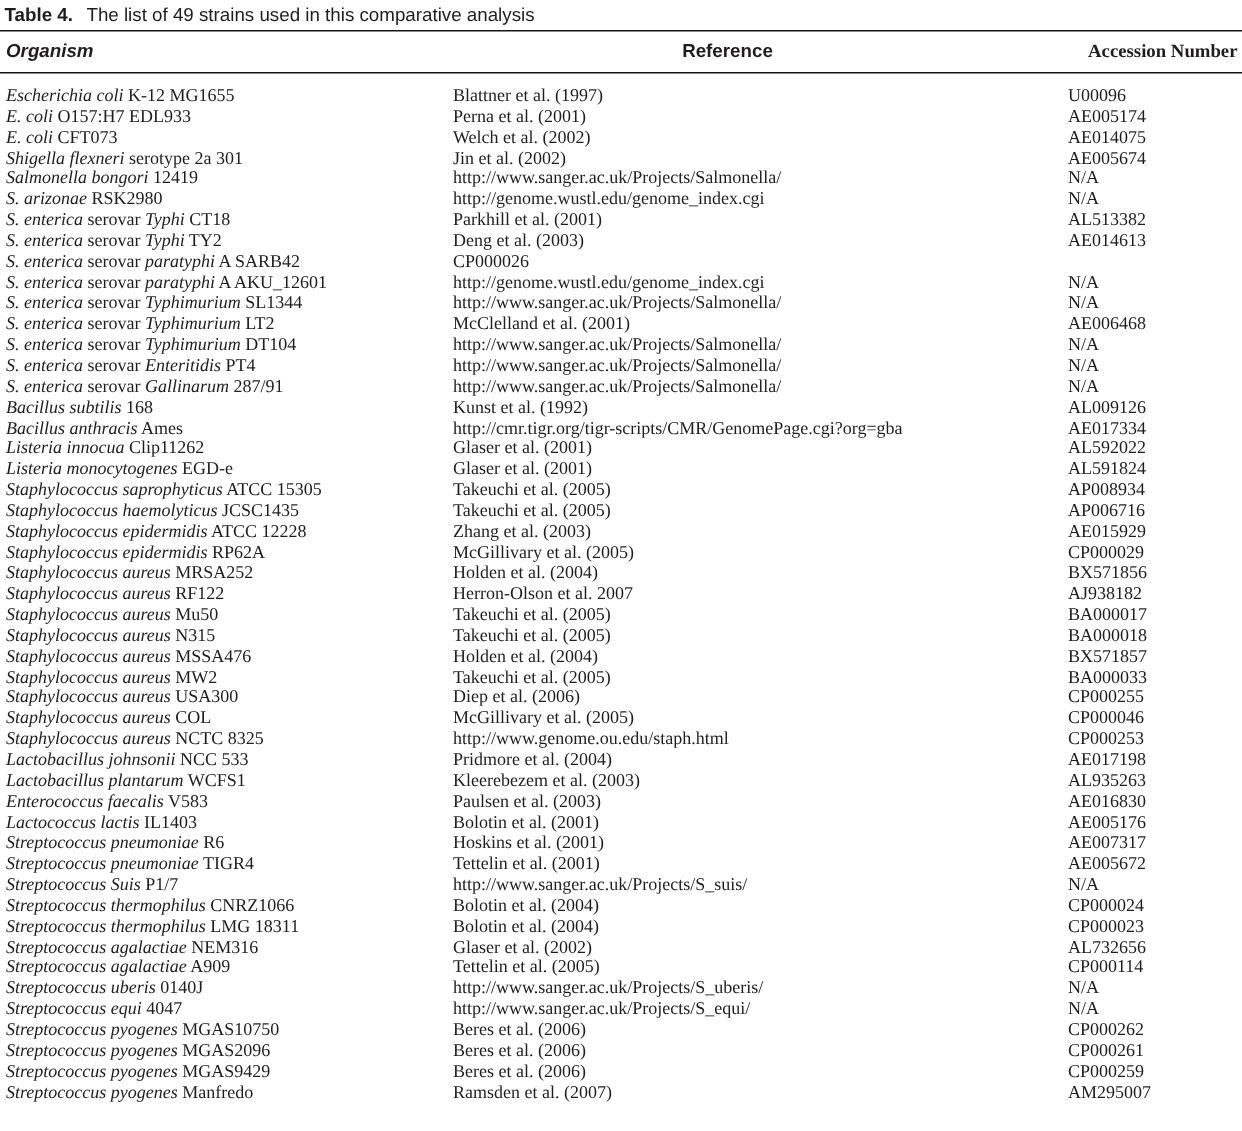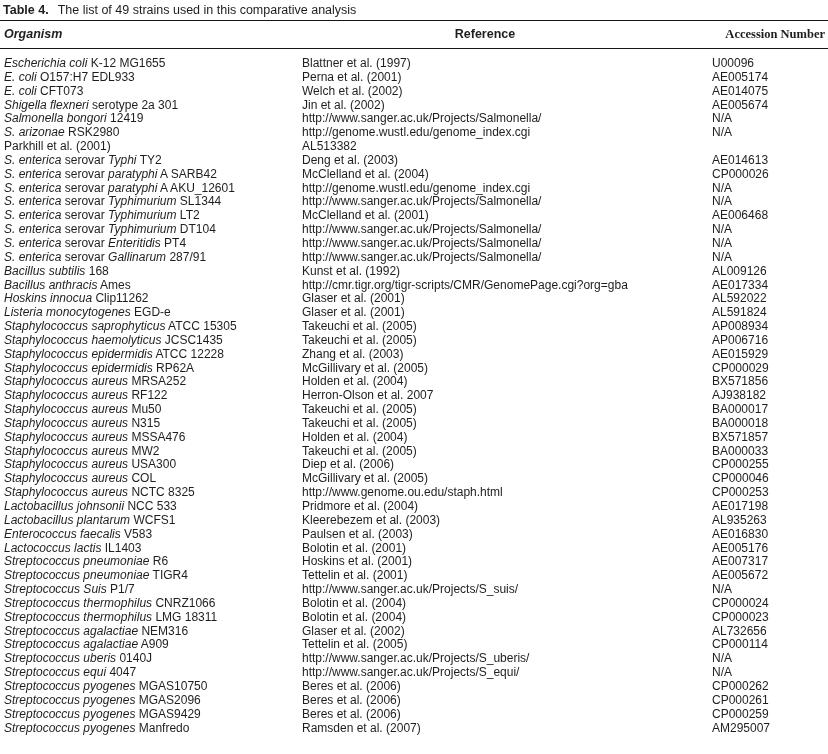--- a/index.html
+++ b/index.html
@@ -48,20 +48,21 @@
     margin-top: 8px;
   }
   .row {
     display: grid;
     grid-template-columns: 298px 410px 1fr;
     padding-left: 4px;
     padding-right: 2px;
     font-size: 12px;
     line-height: 13.85px;
     white-space: nowrap;
+    font-family: Liberation Serif, serif;
   }
   .cell { overflow: visible; }
 </style>
 </head>
 <body>
 
 <div class="page">
 
   <div class="table-title">
     <span class="title-label">Table 4.</span><span>The list of 49 strains used in this comparative analysis</span>
@@ -102,31 +103,31 @@
         <div class="cell"><i>Salmonella bongori</i><span> 12419</span></div>
         <div class="cell">http://www.sanger.ac.uk/Projects/Salmonella/</div>
         <div class="cell">N/A</div>
       </div>
       <div class="row">
         <div class="cell"><i>S. arizonae</i><span> RSK2980</span></div>
         <div class="cell">http://genome.wustl.edu/genome_index.cgi</div>
         <div class="cell">N/A</div>
       </div>
       <div class="row">
+        <div class="cell"><i>S. enterica</i><span> serovar </span><i>Typhi</i><span> CT18</span></div>
         <div class="cell">Parkhill et al. (2001)</div>
         <div class="cell">AL513382</div>
       </div>
       <div class="row">
         <div class="cell"><i>S. enterica</i><span> serovar </span><i>Typhi</i><span> TY2</span></div>
         <div class="cell">Deng et al. (2003)</div>
         <div class="cell">AE014613</div>
       </div>
       <div class="row">
         <div class="cell"><i>S. enterica</i><span> serovar </span><i>paratyphi</i><span> A SARB42</span></div>
-        <div class="cell">McClelland et al. (2004)</div>
         <div class="cell">CP000026</div>
       </div>
       <div class="row">
         <div class="cell"><i>S. enterica</i><span> serovar </span><i>paratyphi</i><span> A AKU_12601</span></div>
         <div class="cell">http://genome.wustl.edu/genome_index.cgi</div>
         <div class="cell">N/A</div>
       </div>
       <div class="row">
         <div class="cell"><i>S. enterica</i><span> serovar </span><i>Typhimurium</i><span> SL1344</span></div>
         <div class="cell">http://www.sanger.ac.uk/Projects/Salmonella/</div>
@@ -156,21 +157,21 @@
         <div class="cell"><i>Bacillus subtilis</i><span> 168</span></div>
         <div class="cell">Kunst et al. (1992)</div>
         <div class="cell">AL009126</div>
       </div>
       <div class="row">
         <div class="cell"><i>Bacillus anthracis</i><span> Ames</span></div>
         <div class="cell">http://cmr.tigr.org/tigr-scripts/CMR/GenomePage.cgi?org=gba</div>
         <div class="cell">AE017334</div>
       </div>
       <div class="row">
-        <div class="cell"><i>Hoskins innocua</i><span> Clip11262</span></div>
+        <div class="cell"><i>Listeria innocua</i><span> Clip11262</span></div>
         <div class="cell">Glaser et al. (2001)</div>
         <div class="cell">AL592022</div>
       </div>
       <div class="row">
         <div class="cell"><i>Listeria monocytogenes</i><span> EGD-e</span></div>
         <div class="cell">Glaser et al. (2001)</div>
         <div class="cell">AL591824</div>
       </div>
       <div class="row">
         <div class="cell"><i>Staphylococcus saprophyticus</i><span> ATCC 15305</span></div>

